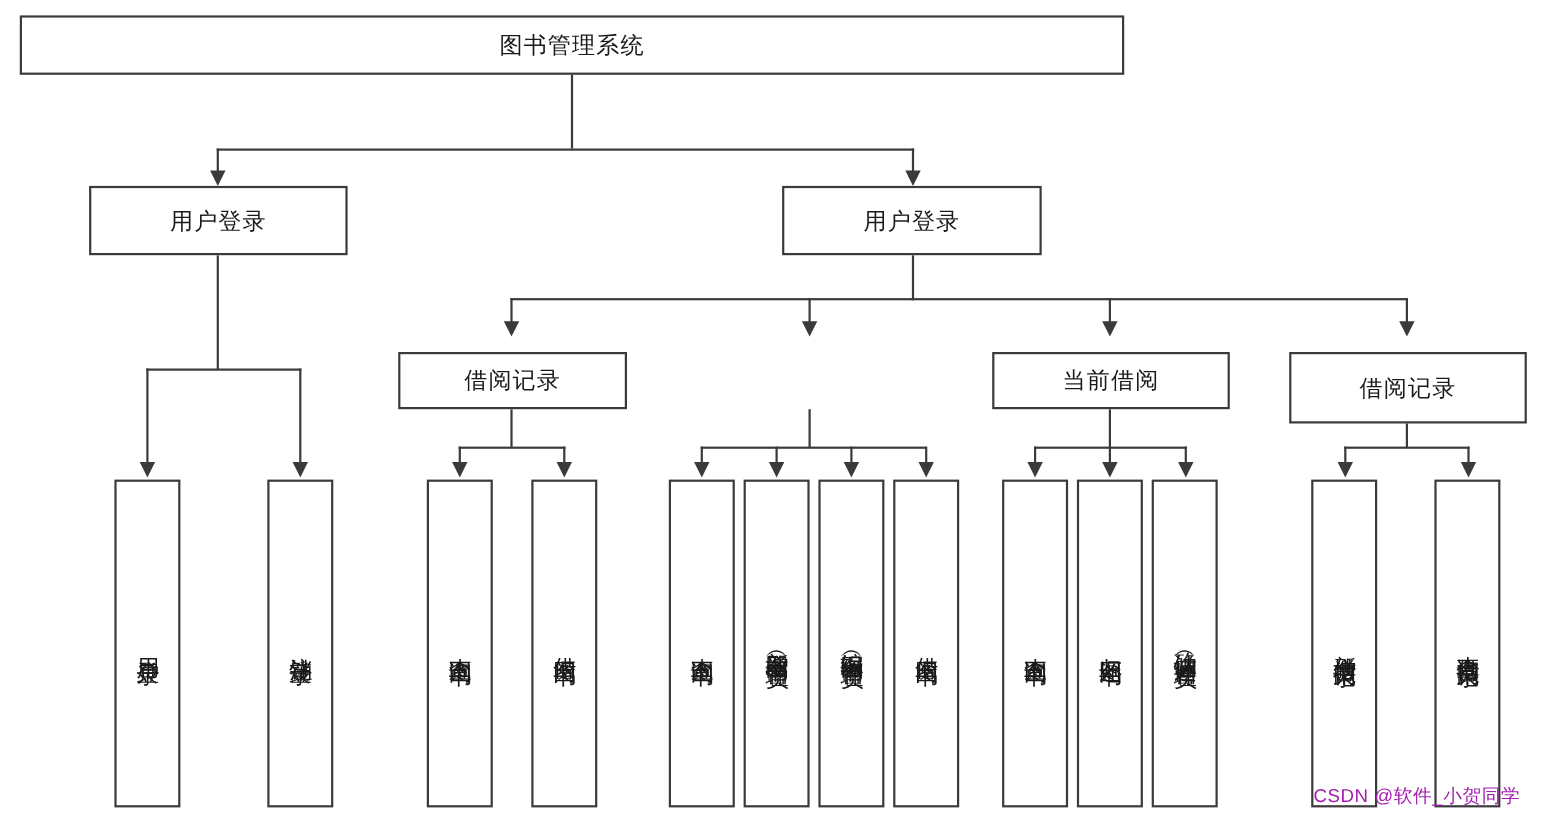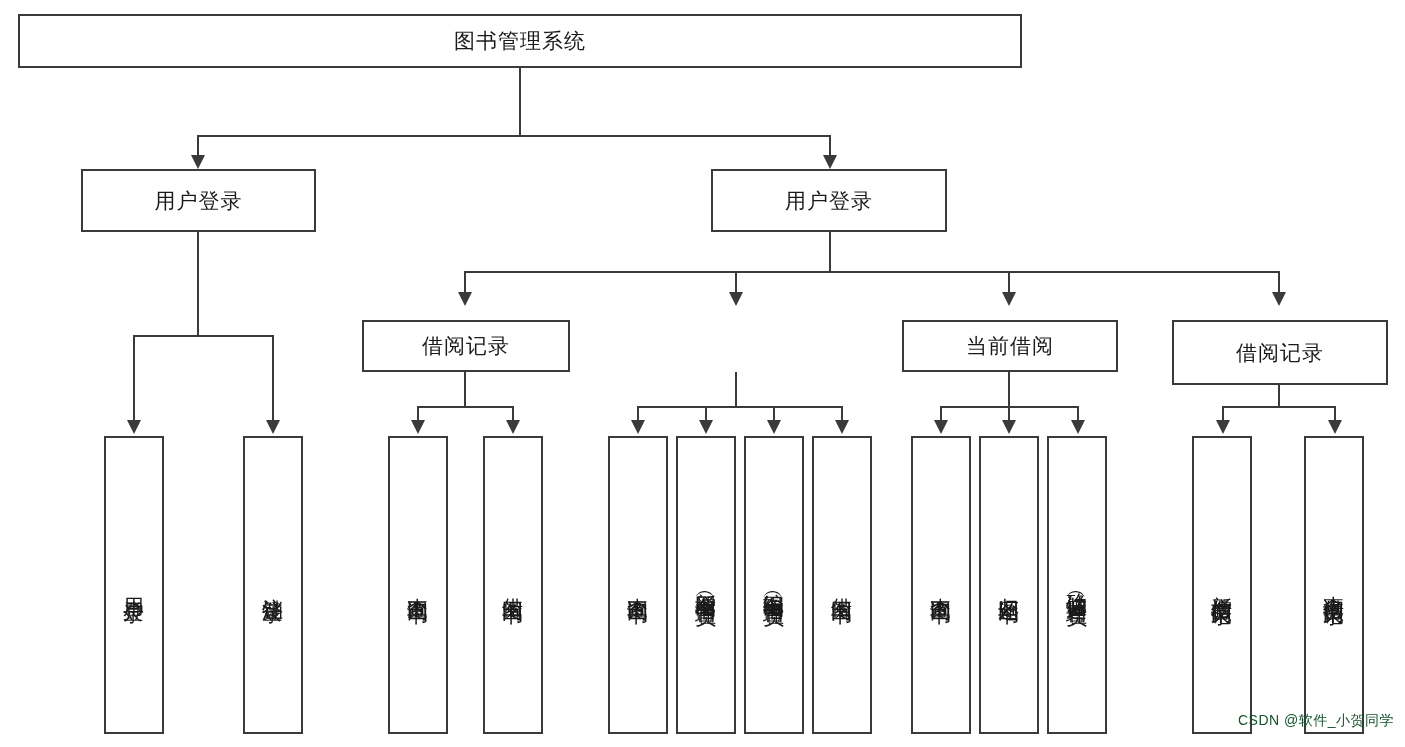--- a/index.html
+++ b/index.html
@@ -53,25 +53,24 @@
   .arrow {
     position: absolute;
     width: 0;
     height: 0;
     border-left: 7px solid transparent;
     border-right: 7px solid transparent;
     border-top: 14px solid #3a3a3a;
   }
   .watermark {
     position: absolute;
-    color: #14532d;
-    font-size: 14px;
+    color: #a21caf;
+    font-size: 17px;
     white-space: nowrap;
     letter-spacing: 0.5px;
-    padding-left: 44px;
   }
 </style>
 </head>
 <body>
 
 <div id="canvas">
 
   <div class="edge v" style="left:519px; top:67px; height:68px;"></div>
   <div class="edge h" style="left:197px; top:135px; width:634px;"></div>
   <div class="edge v" style="left:197px; top:135px; height:22px;"></div>

